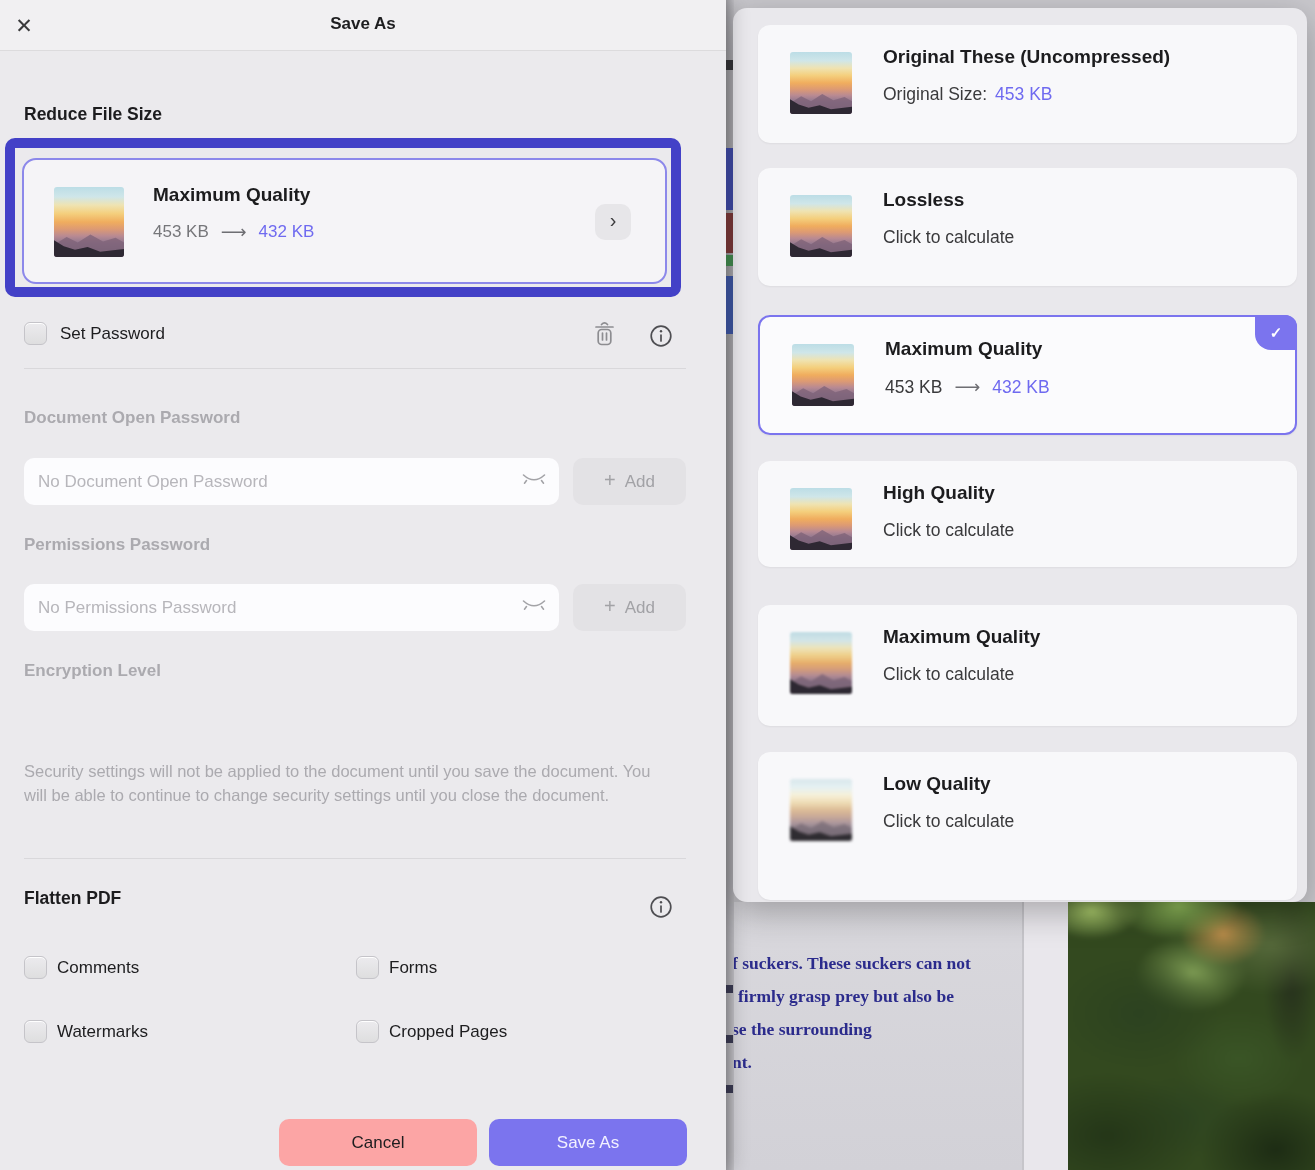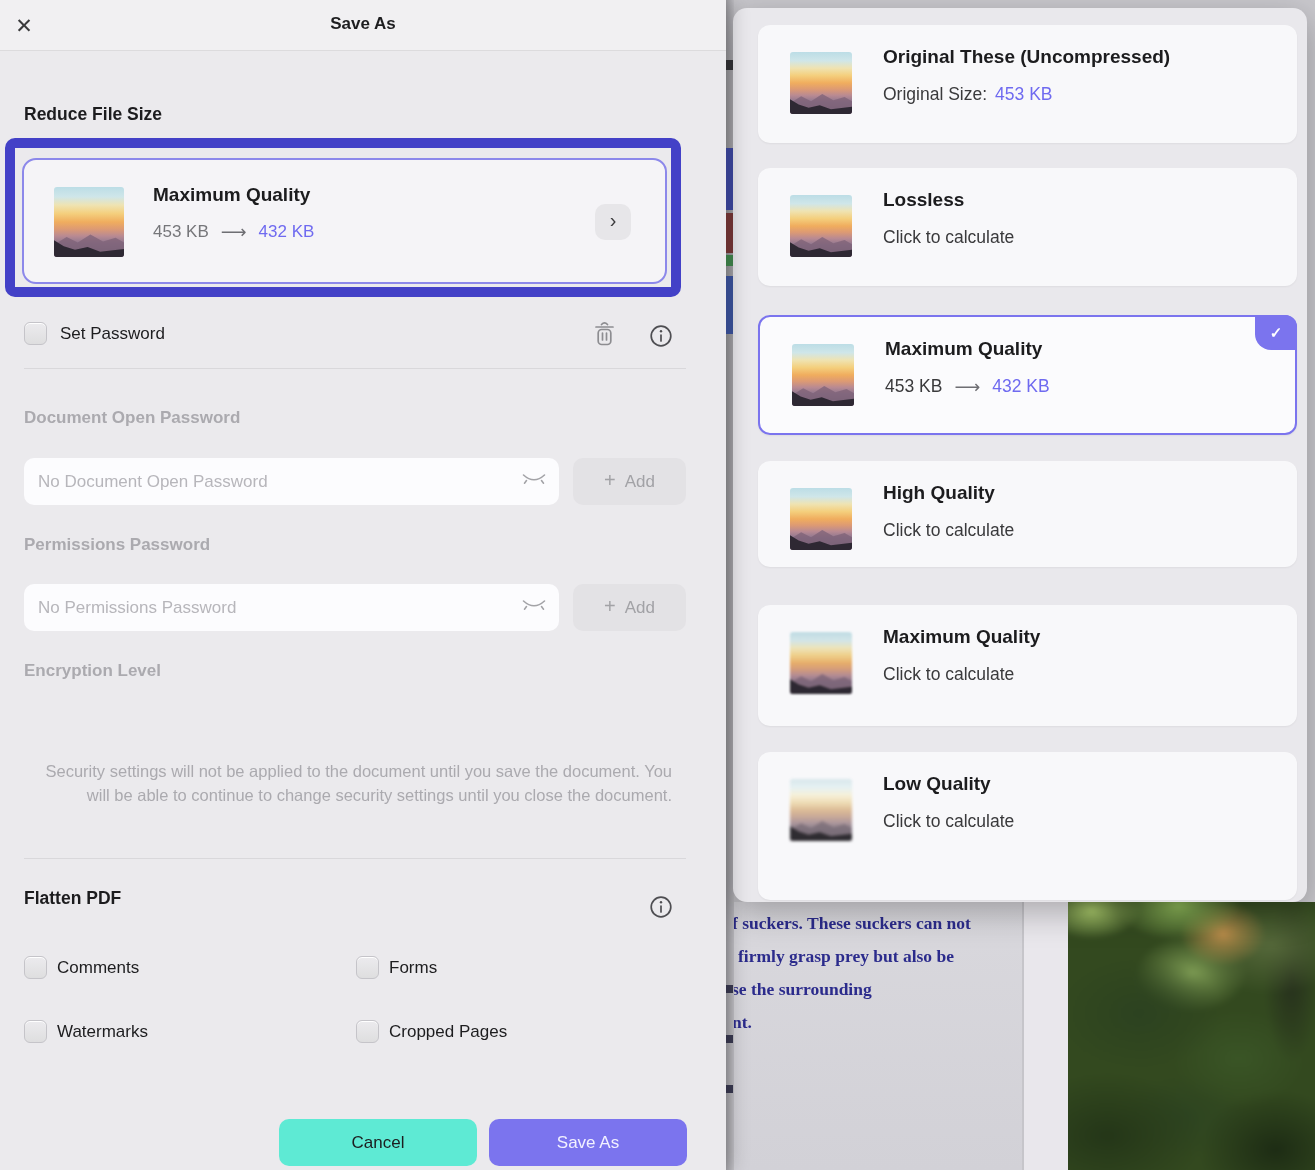--- a/index.html
+++ b/index.html
@@ -3,21 +3,21 @@
 <meta charset="utf-8">
 <style>
   * { margin:0; padding:0; box-sizing:border-box; }
   html,body { width:1315px; height:1170px; background:#c9c8cd; font-family:"Liberation Sans", sans-serif; }
   .stage { position:relative; width:1315px; height:1170px; overflow:hidden; background:#c9c8cd; }
 
   
   .backdrop-page { position:absolute; left:726px; top:902px; width:296px; height:268px;
     background:linear-gradient(#d9d8dd,#d2d1d7); }
   .doc-line { position:absolute; left:6px; font-family:"Liberation Serif", serif; font-weight:600;
-    font-size:17.5px; color:#2b2b8c; white-space:nowrap; }
+    font-size:17.5px; color:#2b2b8c; white-space:nowrap;margin-top:40px; }
   .page-edge { position:absolute; left:1022px; top:902px; width:46px; height:268px;
     background:#e9e7ec; border-left:2px solid #c6c5ca; }
   .photo-wrap { position:absolute; left:1068px; top:902px; width:247px; height:268px; overflow:hidden; }
   .photo { position:absolute; left:-8px; top:-8px; width:263px; height:284px; filter:blur(2px);
     background-color:#33491f;
     background-image:
       radial-gradient(70px 40px at 12% 6%, #a9c96b, transparent 70%),
       radial-gradient(90px 50px at 45% 4%, #8fb95a, transparent 70%),
       radial-gradient(60px 45px at 62% 14%, #b98c4a, transparent 72%),
       radial-gradient(110px 70px at 80% 18%, #55683a, transparent 70%),
@@ -84,39 +84,39 @@
   .add-btn .plus { font-size:20px; font-weight:400; margin-top:-2px; }
 
   .select-box { position:absolute; left:24px; top:698px; width:662px; height:46px; background:#f7f6f8;
     border-radius:10px; line-height:46px; padding-left:14px; font-size:17px; color:#a9a9ad;
     box-shadow:0 0 0 1px #e3e2e6 inset; }
   .select-caret { position:absolute; right:16px; top:20px; width:0; height:0;
     border-left:5px solid transparent; border-right:5px solid transparent; border-top:6px solid #58585c; }
 
   .divider { position:absolute; left:24px; width:662px; height:1px; background:#d9d8db; }
   .note { position:absolute; left:24px; top:760px; width:648px; font-size:16.5px; line-height:1.45;
-    color:#abaaaf;text-align:right; }
+    color:#abaaaf; }
 
   .flat-row { position:absolute; display:flex; gap:10px; align-items:center; }
   .flat-row .lbl { font-size:17px; color:#1d1d1f; }
 
   .btn { position:absolute; top:1119px; width:198px; height:47px; border-radius:10px;
     display:flex; align-items:center; justify-content:center; font-size:17px; }
-  .btn-cancel { left:279px; background:#5eead4; color:#1d1d1f; }
+  .btn-cancel { left:279px; background:#fca5a5; color:#1d1d1f; }
   .btn-save { left:489px; background:#7b74ee; color:#f2f1ff; }
 
   
   .popup { position:absolute; left:733px; top:8px; width:574px; height:894px; background:#e9e8ec;
     border-radius:14px; box-shadow:0 10px 34px rgba(0,0,0,.28); }
   .qcard { position:absolute; left:25px; width:539px; height:118px; background:#f8f8fa;
     border-radius:12px; box-shadow:0 1px 2px rgba(0,0,0,.05); }
   .qcard.selected { background:#fbfbfd; border:2px solid #7b74ee; }
   .qthumb { position:absolute; left:32px; top:27px; width:62px; height:62px; }
   .qtitle { position:absolute; left:125px; top:21px; font-size:19px; font-weight:bold; color:#1c1c1e; }
-  .qsub { position:absolute; left:125px; top:59px; display:flex; gap:8px; font-size:17.5px; color:#3a3a3c; }
+  .qsub { position:absolute; left:125px; top:59px; display:flex; gap:8px; align-items:center; font-size:17.5px; color:#3a3a3c; }
   .qsub span:empty { display:none; }
   .qsub .sub-arrow { color:#6e6e73; margin:0 4px; font-size:18px; }
   .qsub .sub-value { color:#6f6af0; }
   .badge { position:absolute; top:-2px; right:-2px; width:42px; height:35px; background:#7b74ee;
     border-radius:2px 12px 2px 16px; color:#fff; font-size:15px; font-weight:bold;
     display:flex; align-items:center; justify-content:center; }
   .f2 { filter:blur(.3px); }
   .f3 { filter:blur(.5px); }
   .f4 { filter:blur(.9px) saturate(.85); }
   .f5 { filter:blur(1.6px) saturate(.45) brightness(1.06); }

